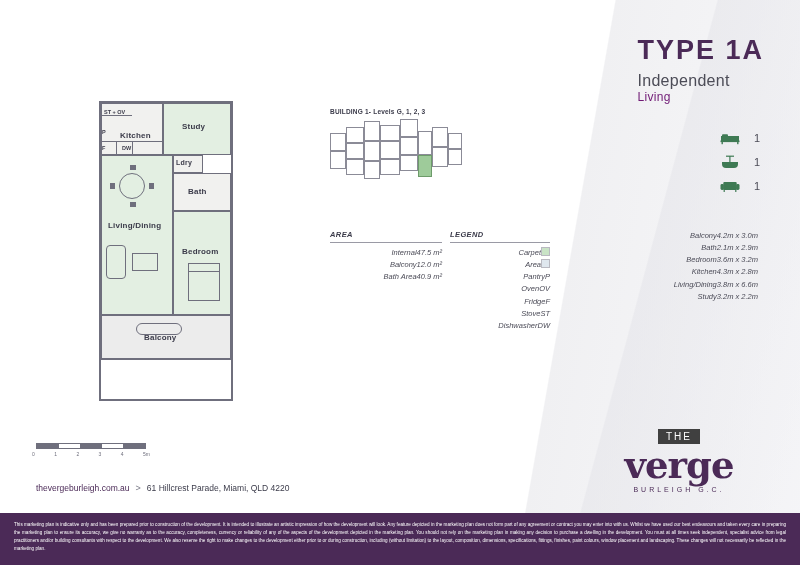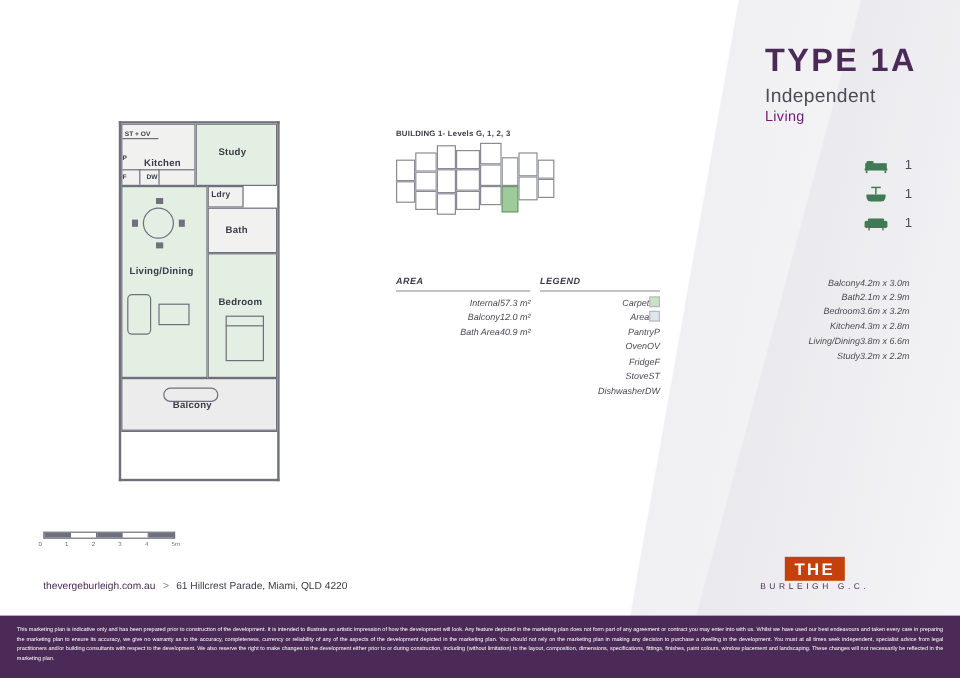--- a/index.html
+++ b/index.html
@@ -94,22 +94,22 @@
   .row { display:flex; justify-content:flex-end; line-height:1.62; color:#4a4a56; }
   .row .k { }
   .row .v { text-align:right; }
   .sw { width:9px; height:9px; display:inline-block; vertical-align:-1px; border:.5px solid #b9b9c1;}
   .sw-carpet{ background:#c9e3c6;}
   .sw-tile{ background:#dfe7ee;}
 
   
   .logo { position:absolute; right:36px; bottom:72px; text-align:center; width:170px;}
   .logo-the {
-    font-size:14px; letter-spacing:2px; color:#ffffff; background:#c2410c;
-    display:inline-block; padding:2px 8px; font-weight:bold;
+    font-size:10px; letter-spacing:2px; color:#ffffff; background:#404040;
+    display:inline-block; padding:2px 8px; font-weight:normal;
   }
   .logo-word {
     font-family:"DejaVu Serif", serif; font-size:37px; color:#4b2a57; letter-spacing:-1px;
     line-height:1; margin-top:3px; font-weight:bold;
   }
   .logo-sub { font-size:7px; letter-spacing:3px; color:#4b2a57; margin-top:2px;}
 
   
   .footline {
     position:absolute; left:36px; bottom:72px; font-size:8.5px; color:#4b2a57;
@@ -271,21 +271,21 @@
       <div class="kp" style="left:118px; top:30px; width:14px; height:16px;"></div>
     </div>
   </div>
 
   <div class="tables">
 
     <div class="col col-area">
       <div class="tbl-head">AREA</div>
       <div class="row">
           <span class="k">Internal</span>
-          <span class="v">57.3 m²</span>
+          <span class="v">47.5 m²</span>
         </div>
       <div class="row">
           <span class="k">Balcony</span>
           <span class="v">12.0 m²</span>
         </div>
       <div class="row">
           <span class="k">Bath Area</span>
           <span class="v">40.9 m²</span>
         </div>
     </div>
@@ -345,20 +345,21 @@
         </div>
       <div class="row">
           <span class="k">Study</span>
           <span class="v">3.2m x 2.2m</span>
         </div>
     </div>
   </div>
 
   <div class="logo">
     <div class="logo-the">THE</div>
+    <div class="logo-word">verge</div>
     <div class="logo-sub">BURLEIGH G.C.</div>
   </div>
 
   <div class="footline">
     <span>thevergeburleigh.com.au</span>
     <span class="chev">&gt;</span>
     <span class="addr">61 Hillcrest Parade, Miami, QLD 4220</span>
   </div>
 
   <div class="disclaimer">

